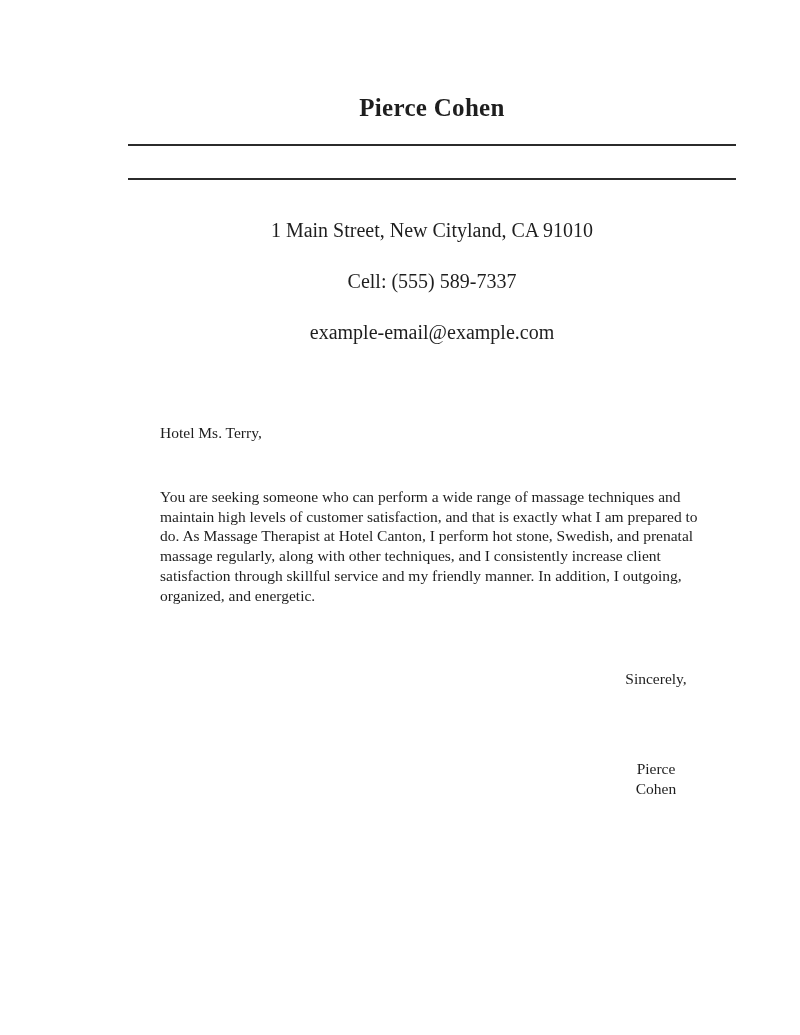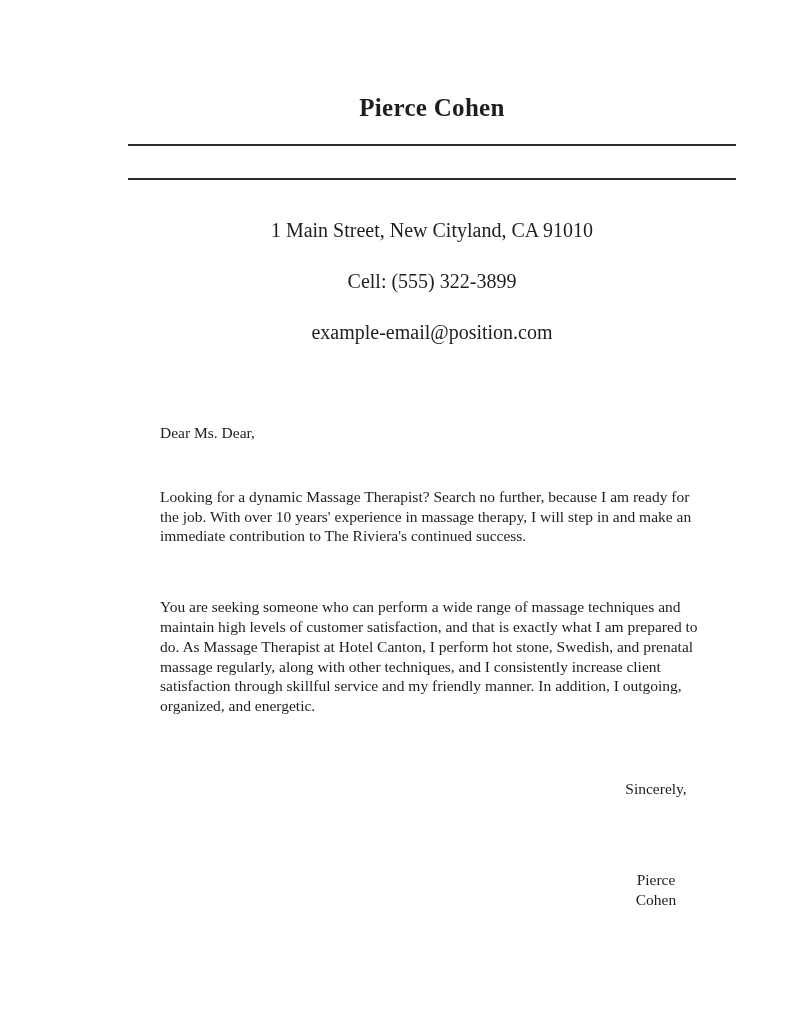--- a/index.html
+++ b/index.html
@@ -54,28 +54,27 @@
 <body>
 
 <div class="page">
 
   <div class="letterhead-name">Pierce Cohen</div>
 
   <div class="double-rule"></div>
 
   <div class="contact-block">
     <div>1 Main Street, New Cityland, CA 91010</div>
-    <div>Cell: (555) 322-3899</div>
-    <div>example-email@position.com</div>
+    <div>Cell: (555) 589-7337</div>
+    <div>example-email@example.com</div>
   </div>
 
   <div class="letter-body">
-    <div class="salutation">Dear Ms. Dear,</div>
+    <div class="salutation">Hotel Ms. Terry,</div>
 
-    <p>Looking for a dynamic Massage Therapist? Search no further, because I am ready for the job. With over 10 years' experience in massage therapy, I will step in and make an immediate contribution to The Riviera's continued success.</p>
 
     <p>You are seeking someone who can perform a wide range of massage techniques and maintain high levels of customer satisfaction, and that is exactly what I am prepared to do. As Massage Therapist at Hotel Canton, I perform hot stone, Swedish, and prenatal massage regularly, along with other techniques, and I consistently increase client satisfaction through skillful service and my friendly manner. In addition, I outgoing, organized, and energetic.</p>
 
 
     <div class="closing-block">
       <span class="closing-word">Sincerely,</span>
       <span class="signature-name">Pierce Cohen</span>
     </div>
   </div>
 

